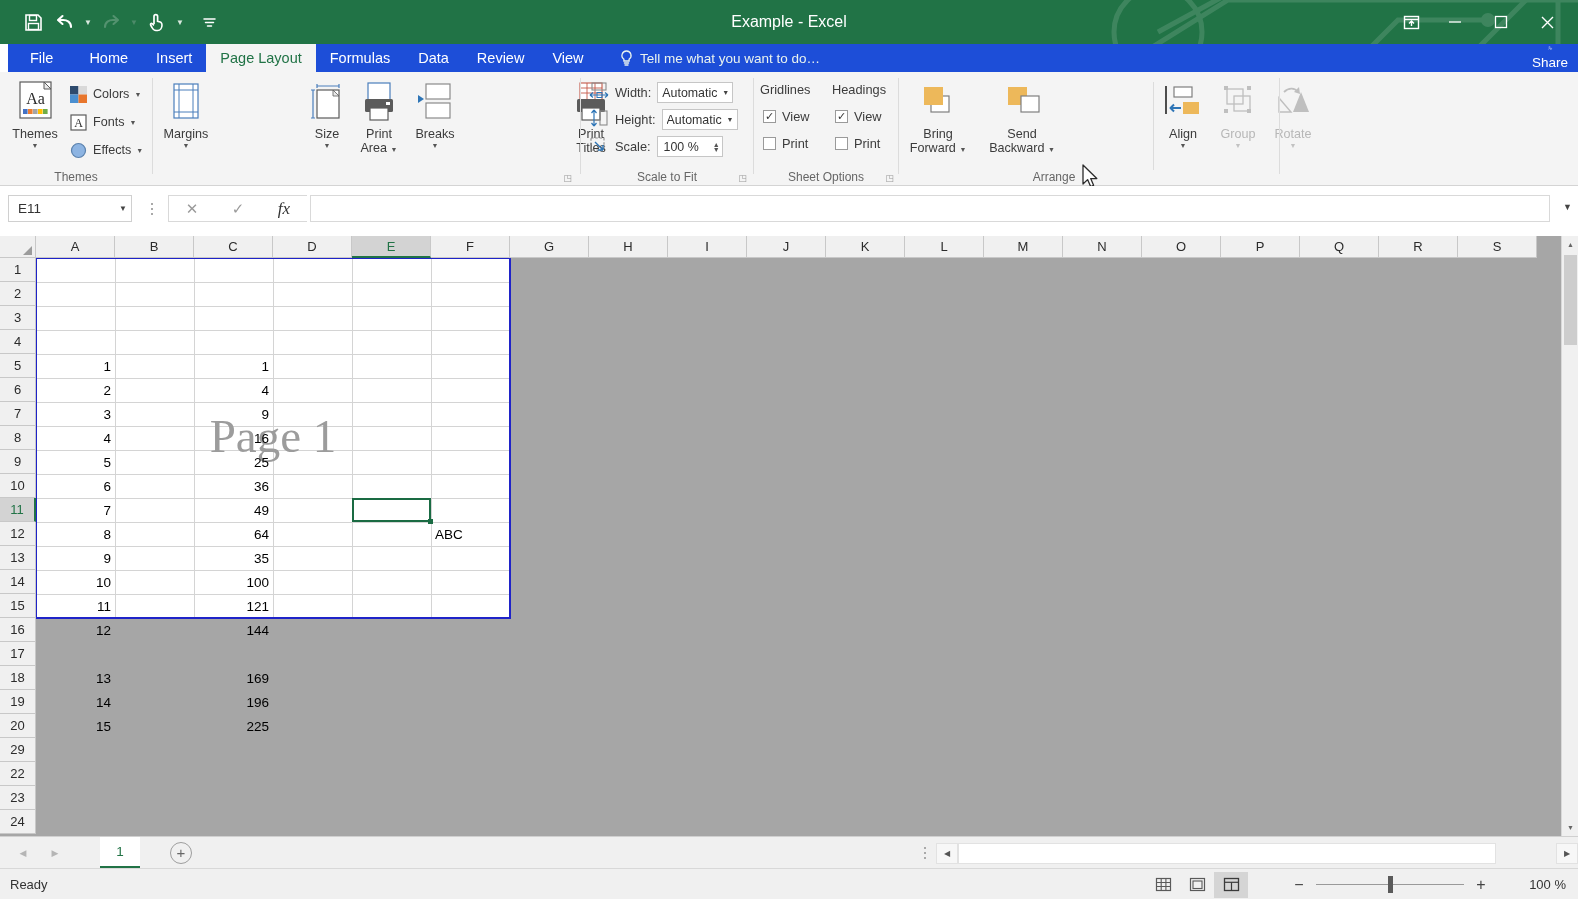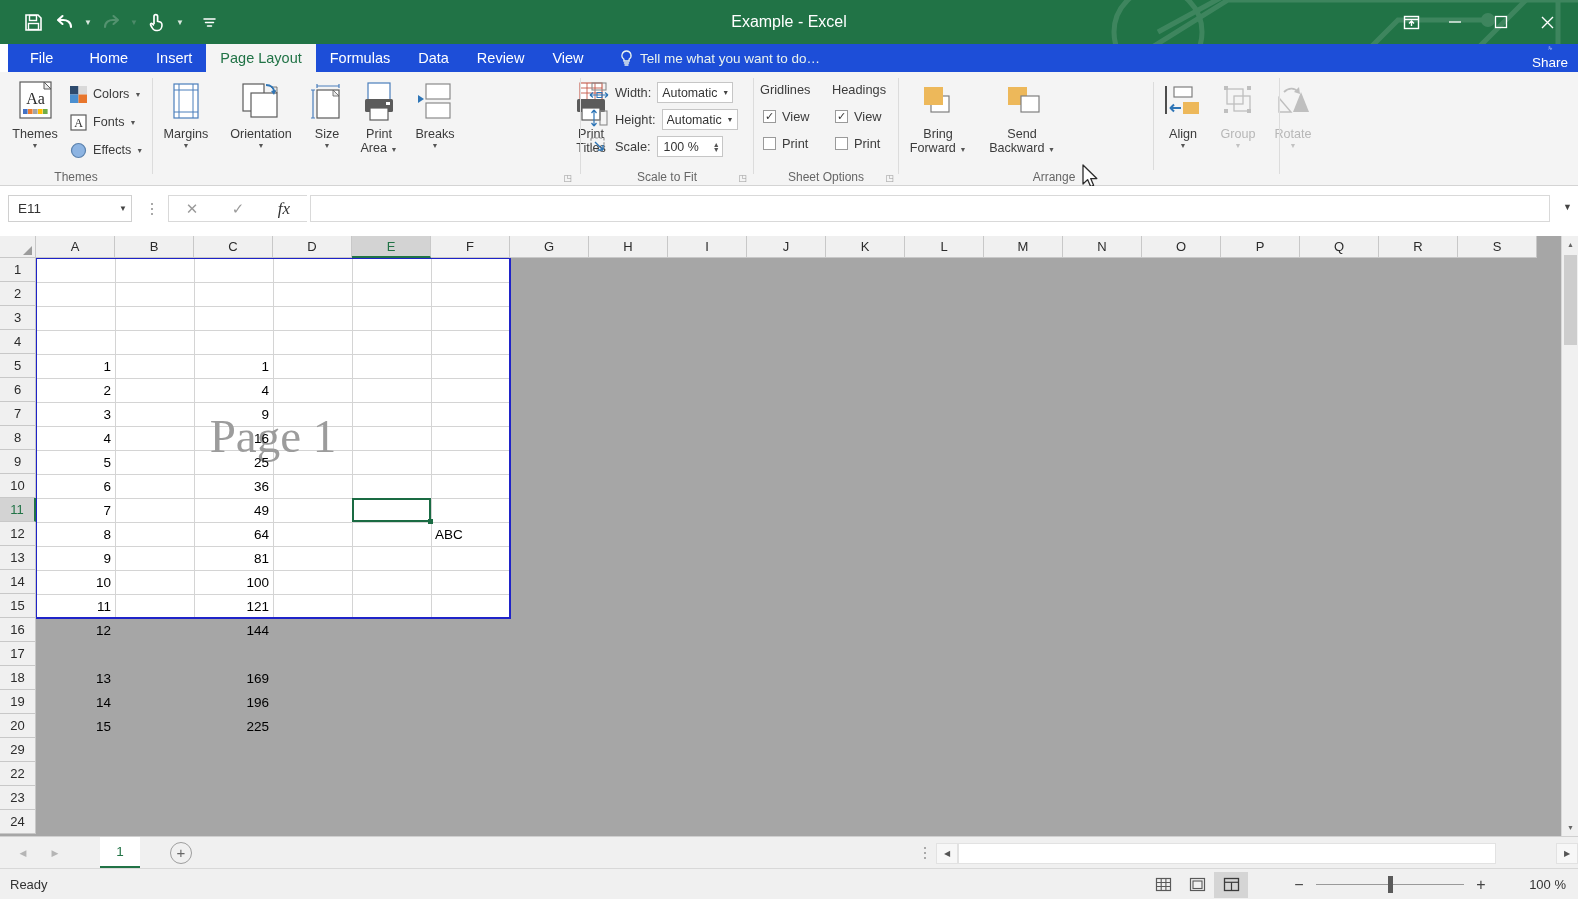--- a/index.html
+++ b/index.html
@@ -372,33 +372,20 @@
 
     <div class="grp" style="left:153px; width:427px;">
       <div class="bigbtn" style="left:0px; top:8px; width:66px;">
         <span class="ic">
           <svg width="40" height="42" viewBox="0 0 40 42">
               <rect x="8" y="2" width="24" height="34" fill="#fff" stroke="#4a7ebb" stroke-width="1.2"></rect>
               <path d="M13 2v34M27 2v34M8 8h24M8 30h24" stroke="#4a7ebb" stroke-width="1"></path>
             </svg>
         </span>
         <span class="lbl">Margins</span>
-        <span class="dd">▼</span>
-      </div>
-      <div class="bigbtn" style="left:66px; top:8px; width:84px;">
-        <span class="ic">
-          <svg width="48" height="42" viewBox="0 0 48 42">
-              <rect x="6" y="2" width="21" height="27" fill="#fff" stroke="#5b5b5b" stroke-width="1.2"></rect>
-              <rect x="14" y="11" width="26" height="24" fill="#fff" stroke="#5b5b5b" stroke-width="1.2"></rect>
-              <path d="M40 11 L34 5 L40 5 Z" fill="#e9e9e9" stroke="#5b5b5b" stroke-width=".8"></path>
-              <path d="M29 3c5 0 8 3 8 7" fill="none" stroke="#2e75b6" stroke-width="1.8"></path>
-              <path d="M39 8 L37 13 L34 9 Z" fill="#2e75b6"></path>
-            </svg>
-        </span>
-        <span class="lbl">Orientation</span>
         <span class="dd">▼</span>
       </div>
       <div class="bigbtn" style="left:150px; top:8px; width:48px;">
         <span class="ic">
           <svg width="40" height="42" viewBox="0 0 40 42">
               <rect x="10" y="8" width="22" height="28" fill="#fff" stroke="#5b5b5b" stroke-width="1.2"></rect>
               <path d="M26 8 L32 14 L26 14 Z" fill="#e9e9e9" stroke="#5b5b5b" stroke-width=".8"></path>
               <path d="M10 4h22M10 2v4M32 2v4" stroke="#4a7ebb" stroke-width="1.2"></path>
               <path d="M6 8v28M4 8h4M4 36h4" stroke="#4a7ebb" stroke-width="1.2"></path>
             </svg>
@@ -695,21 +682,21 @@
           <div class="cellv r" style="left: 0px; top: 432px; width: 79px; height: 24px;">14</div>
           <div class="cellv r" style="left: 0px; top: 456px; width: 79px; height: 24px;">15</div>
           <div class="cellv r" style="left: 158px; top: 96px; width: 79px; height: 24px;">1</div>
           <div class="cellv r" style="left: 158px; top: 120px; width: 79px; height: 24px;">4</div>
           <div class="cellv r" style="left: 158px; top: 144px; width: 79px; height: 24px;">9</div>
           <div class="cellv r" style="left: 158px; top: 168px; width: 79px; height: 24px;">16</div>
           <div class="cellv r" style="left: 158px; top: 192px; width: 79px; height: 24px;">25</div>
           <div class="cellv r" style="left: 158px; top: 216px; width: 79px; height: 24px;">36</div>
           <div class="cellv r" style="left: 158px; top: 240px; width: 79px; height: 24px;">49</div>
           <div class="cellv r" style="left: 158px; top: 264px; width: 79px; height: 24px;">64</div>
-          <div class="cellv r" style="left: 158px; top: 288px; width: 79px; height: 24px;">81</div>
+          <div class="cellv r" style="left: 158px; top: 288px; width: 79px; height: 24px;">35</div>
           <div class="cellv r" style="left: 158px; top: 312px; width: 79px; height: 24px;">100</div>
           <div class="cellv r" style="left: 158px; top: 336px; width: 79px; height: 24px;">121</div>
           <div class="cellv r" style="left: 158px; top: 360px; width: 79px; height: 24px;">144</div>
           <div class="cellv r" style="left: 158px; top: 408px; width: 79px; height: 24px;">169</div>
           <div class="cellv r" style="left: 158px; top: 432px; width: 79px; height: 24px;">196</div>
           <div class="cellv r" style="left: 158px; top: 456px; width: 79px; height: 24px;">225</div>
           <div class="cellv l" style="left: 395px; top: 264px; width: 79px; height: 24px;">ABC</div>
         </div>
       <div class="pa-border" style="left: -1px; top: -1px; width: 476px; height: 362px;"></div>
       <div class="selcell" style="left: 316px; top: 240px; width: 79px; height: 24px;"></div>

